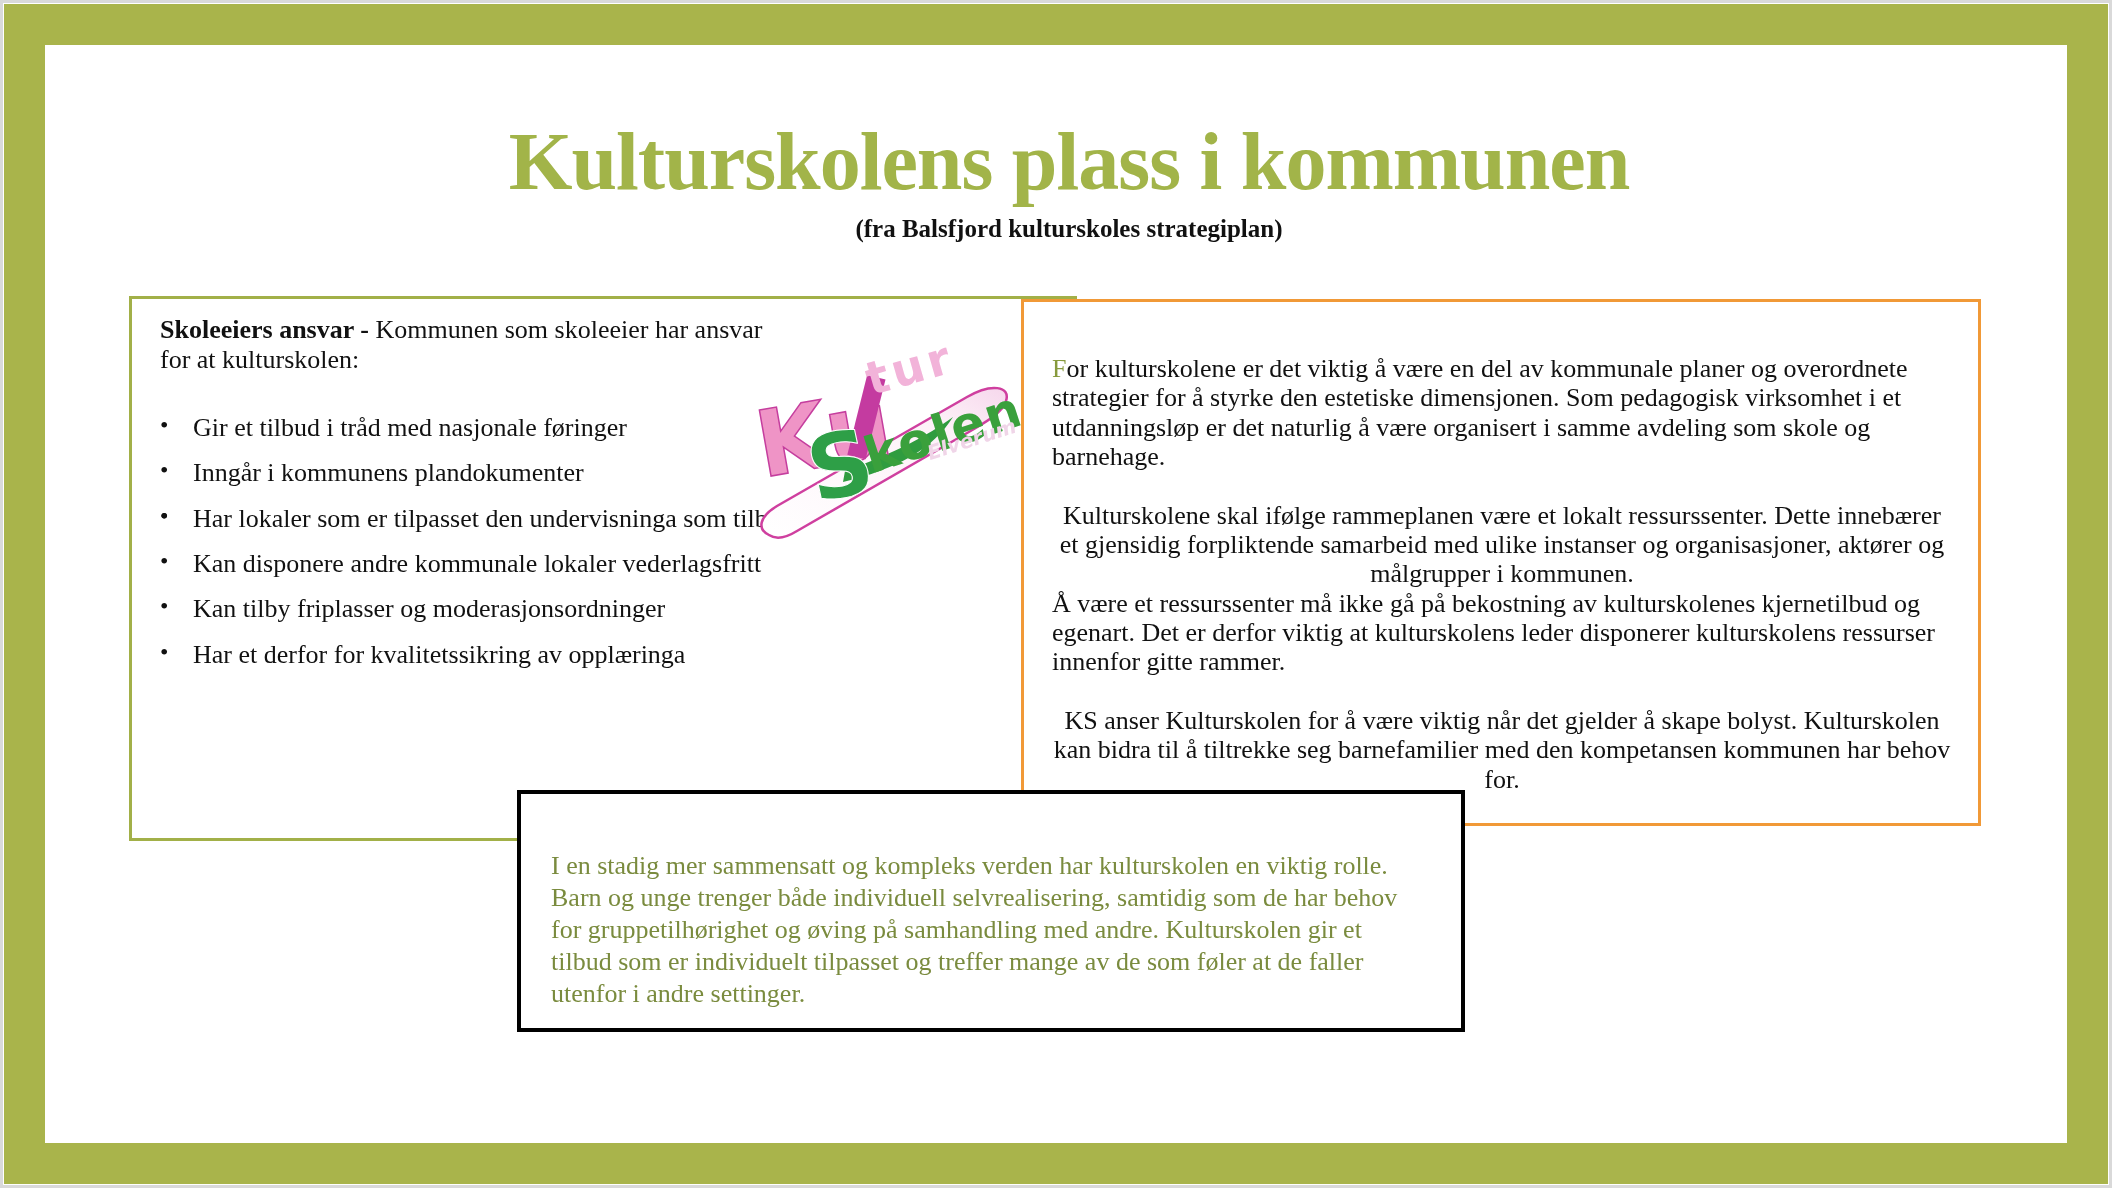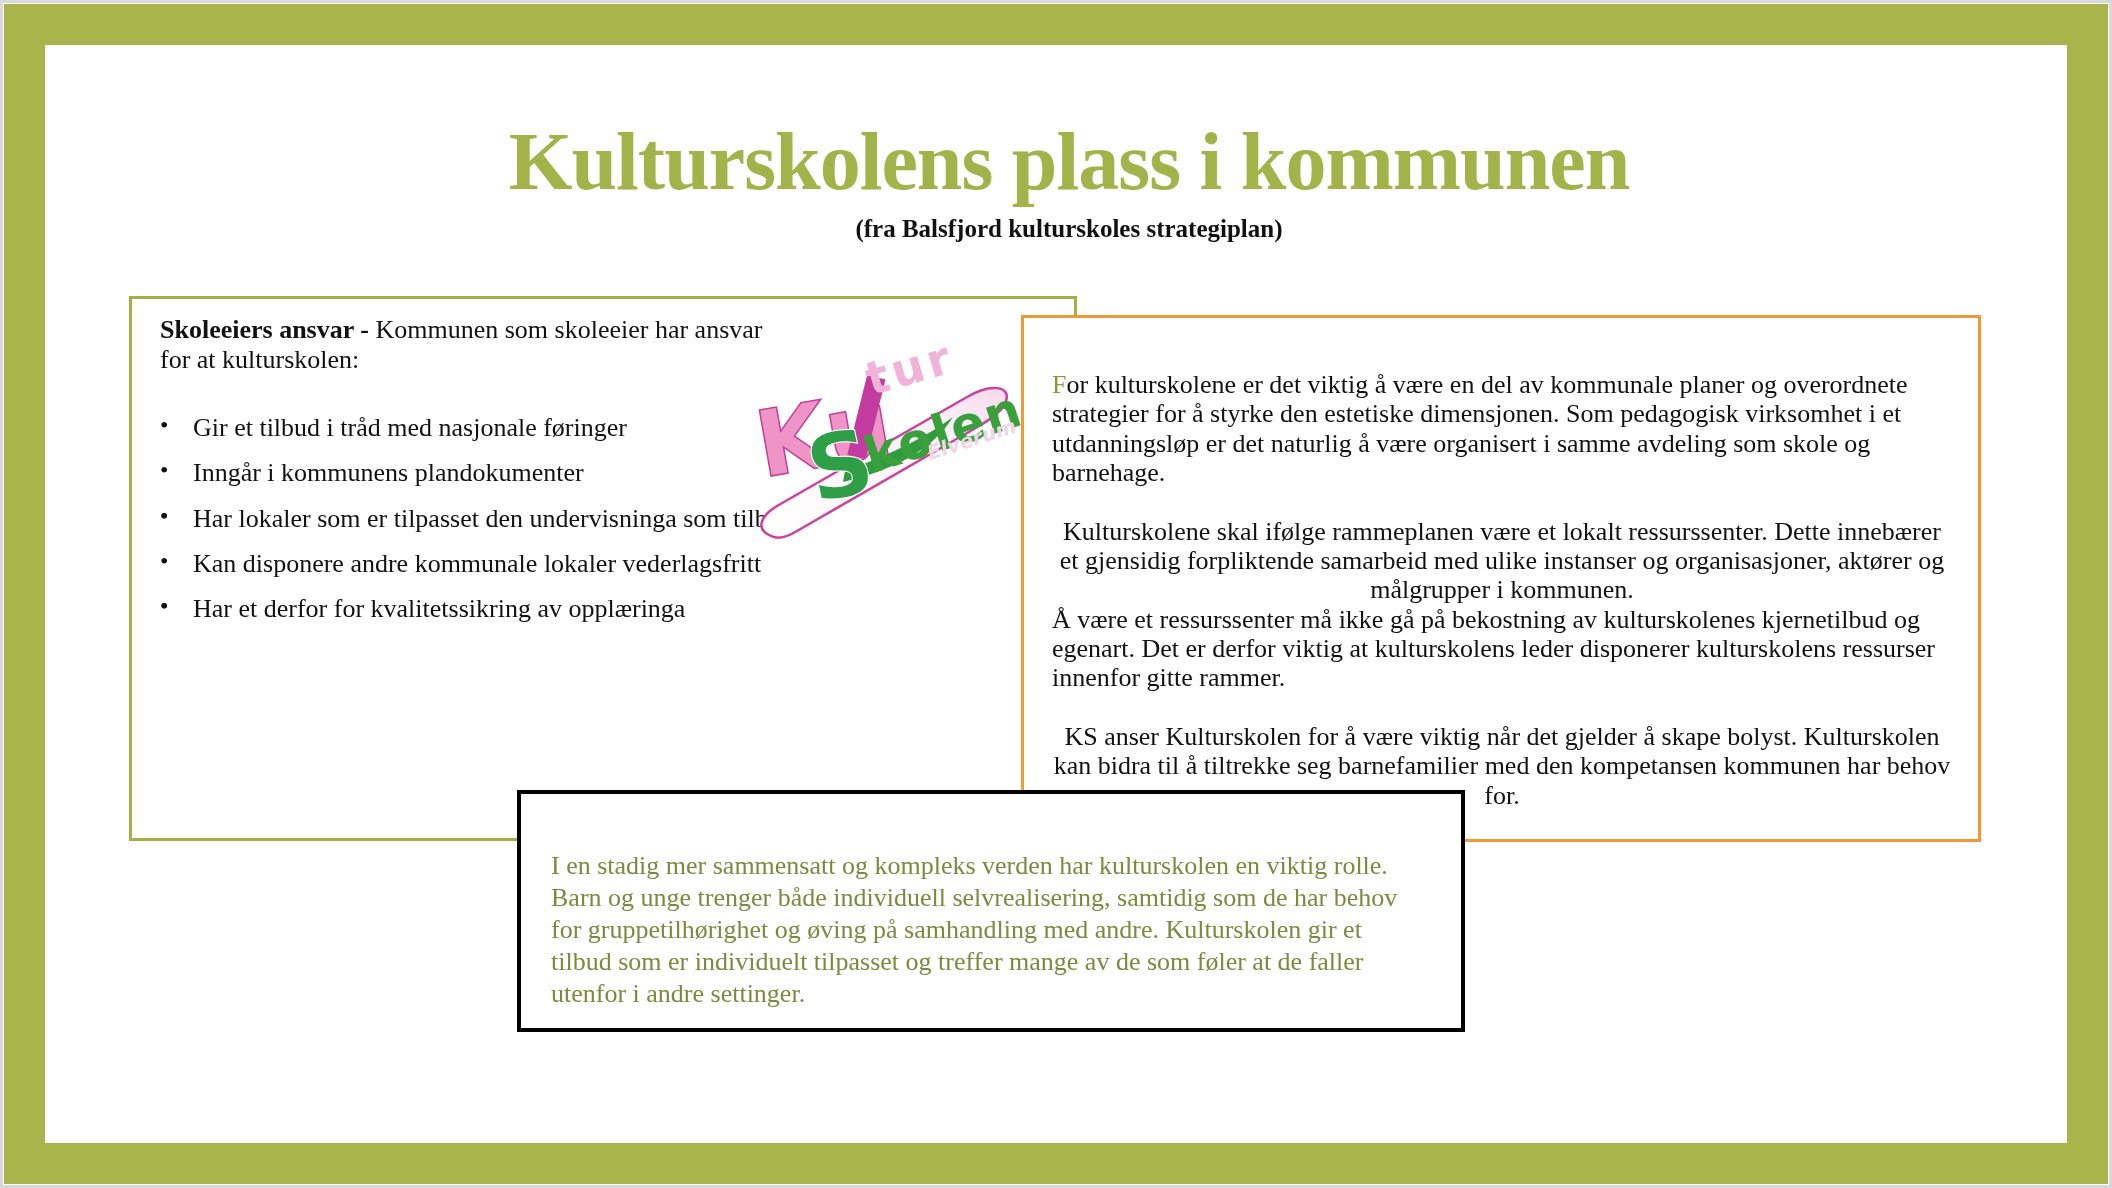--- a/index.html
+++ b/index.html
@@ -50,21 +50,20 @@
   .bullet-list .marker { position:absolute; left:0; top:-1px; font-size:24px; }
 
   .right-box {
     position:absolute; left:1018px; top:296px;
     width:960px; height:527px;
     border:3px solid #f19937;
     box-sizing:border-box;
     background:#ffffff;
     padding:52px 26px 0 28px;
     z-index:1;
-    margin-top:16px;
   }
   .right-box p { margin:0; font-size:26px; line-height:1.13; color:#111111; }
   .right-box p.after-gap { margin-top:29px;text-align:center; }
   .lead-letter { color:#879a3d; }
 
   .bottom-box {
     position:absolute; left:514px; top:787px;
     width:948px; height:242px;
     border:4px solid #000000;
     box-sizing:border-box;
@@ -94,21 +93,21 @@
   </div>
 
   <div class="left-box">
     <p class="left-heading"><b>Skoleeiers ansvar -</b><span> Kommunen som skoleeier har ansvar for at kulturskolen:</span></p>
     <ul class="bullet-list">
       <li><span class="marker">•</span><span>Gir et tilbud i tråd med nasjonale føringer</span></li>
       <li><span class="marker">•</span><span>Inngår i kommunens plandokumenter</span></li>
       <li><span class="marker">•</span></li>
       <li><span class="marker">•</span><span>Har lokaler som er tilpasset den undervisninga som tilbys</span></li>
       <li><span class="marker">•</span><span>Kan disponere andre kommunale lokaler vederlagsfritt</span></li>
-      <li><span class="marker">•</span></li>
+      <li><span class="marker">•</span><span>Kan tilby friplasser og moderasjonsordninger</span></li>
       <li><span class="marker">•</span><span>Har et derfor for kvalitetssikring av opplæringa</span></li>
     </ul>
   </div>
 
   <div class="right-box">
     <p><span class="lead-letter">F</span><span>or kulturskolene er det viktig å være en del av kommunale planer og overordnete strategier for å styrke den estetiske dimensjonen. Som pedagogisk virksomhet i et utdanningsløp er det naturlig å være organisert i samme avdeling som skole og barnehage.</span></p>
     <p class="after-gap">Kulturskolene skal ifølge rammeplanen være et lokalt ressurssenter. Dette innebærer et gjensidig forpliktende samarbeid med ulike instanser og organisasjoner, aktører og målgrupper i kommunen.</p>
     <p>Å være et ressurssenter må ikke gå på bekostning av kulturskolenes kjernetilbud og egenart. Det er derfor viktig at kulturskolens leder disponerer kulturskolens ressurser innenfor gitte rammer.</p>
     <p class="after-gap">KS anser Kulturskolen for å være viktig når det gjelder å skape bolyst. Kulturskolen kan bidra til å tiltrekke seg barnefamilier med den kompetansen kommunen har behov for.</p>
   </div>

